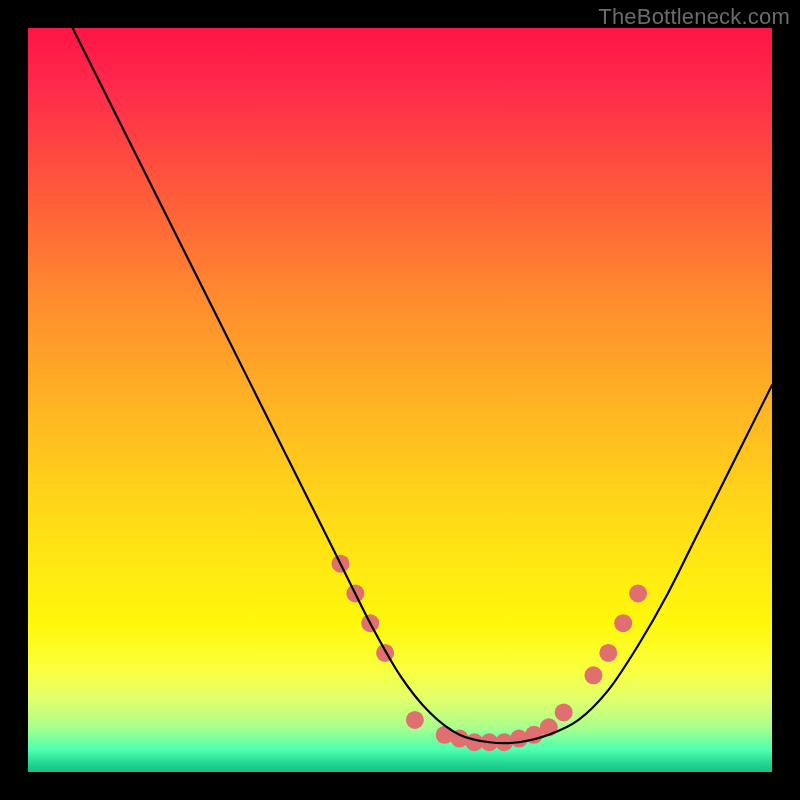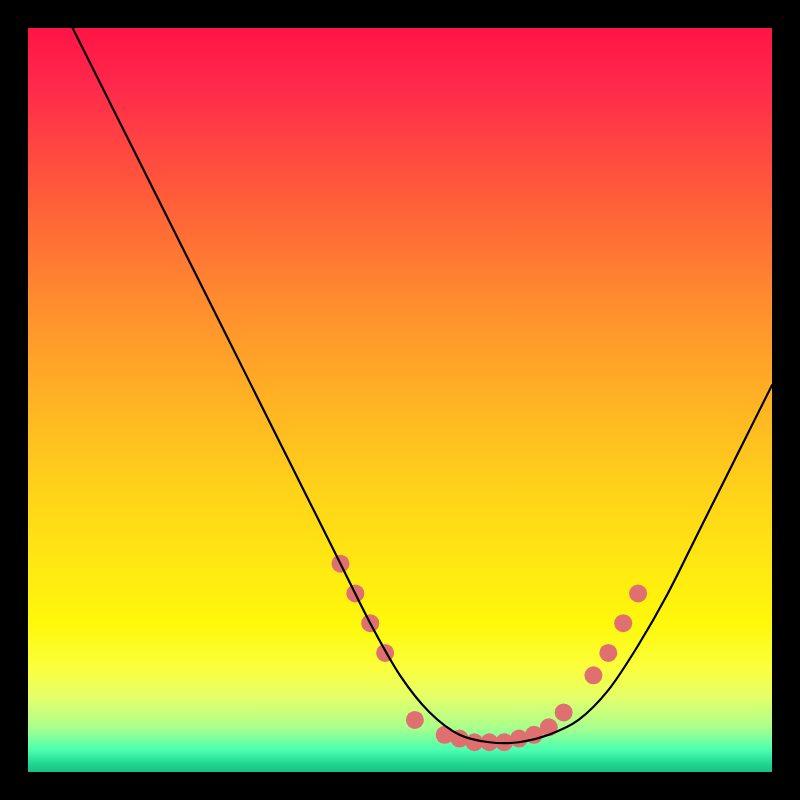--- a/index.html
+++ b/index.html
@@ -57,20 +57,21 @@
     left: 0;
     top: 0;
     width: 744px;
     height: 744px;
   }
 </style>
 </head>
 <body>
 
 <div class="frame">
+  <div class="watermark">TheBottleneck.com</div>
 
   <div class="plot-area">
     <svg class="curve" viewBox="0 0 744 744" preserveAspectRatio="none">
       <g id="marker-layer">
           <circle cx="312.47999999999996" cy="535.68" r="9" fill="#e07070"></circle>
           <circle cx="327.36" cy="565.44" r="9" fill="#e07070"></circle>
           <circle cx="342.24" cy="595.2" r="9" fill="#e07070"></circle>
           <circle cx="357.12" cy="624.96" r="9" fill="#e07070"></circle>
           <circle cx="386.88" cy="691.92" r="9" fill="#e07070"></circle>
           <circle cx="416.64000000000004" cy="706.8" r="9" fill="#e07070"></circle>

